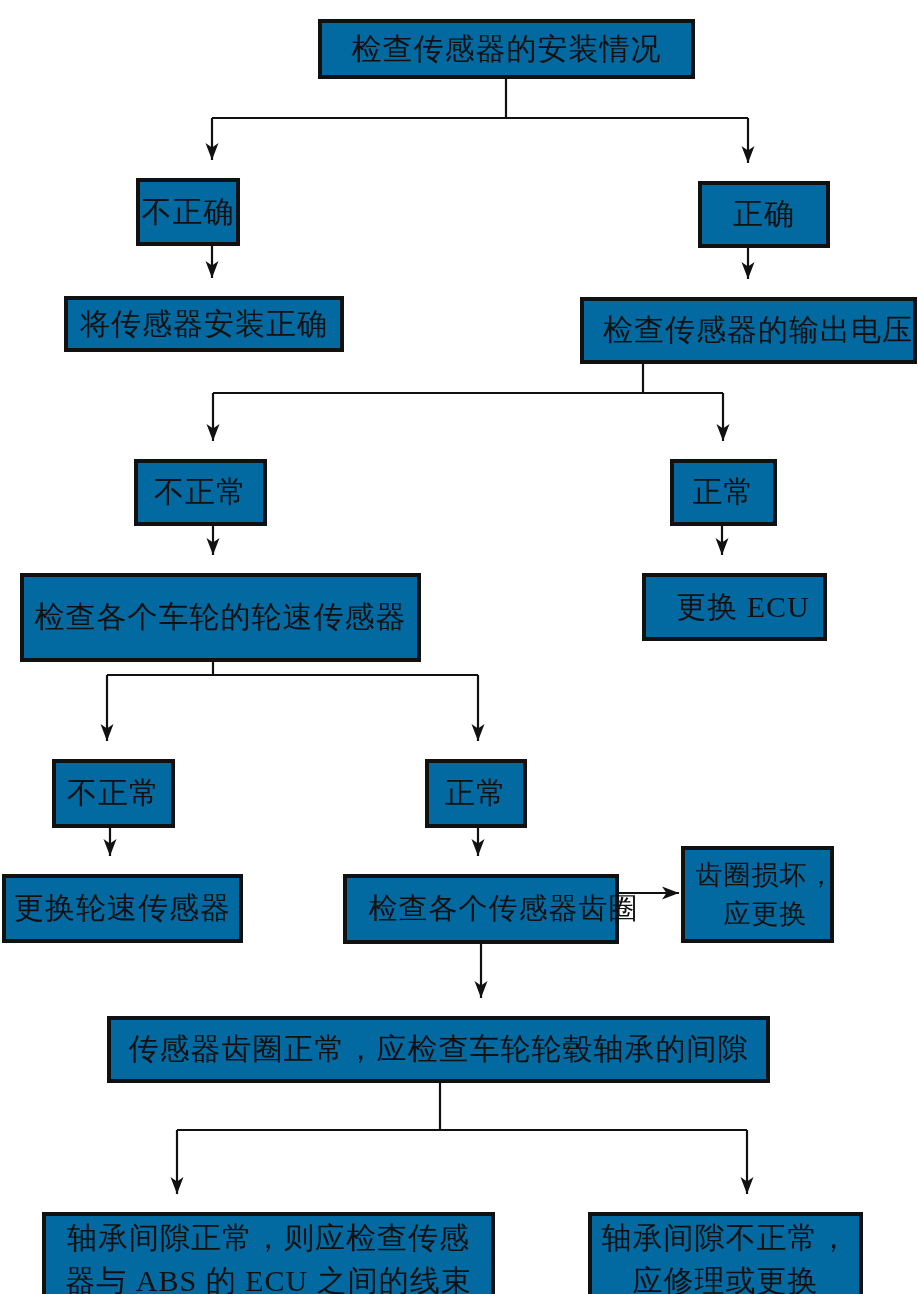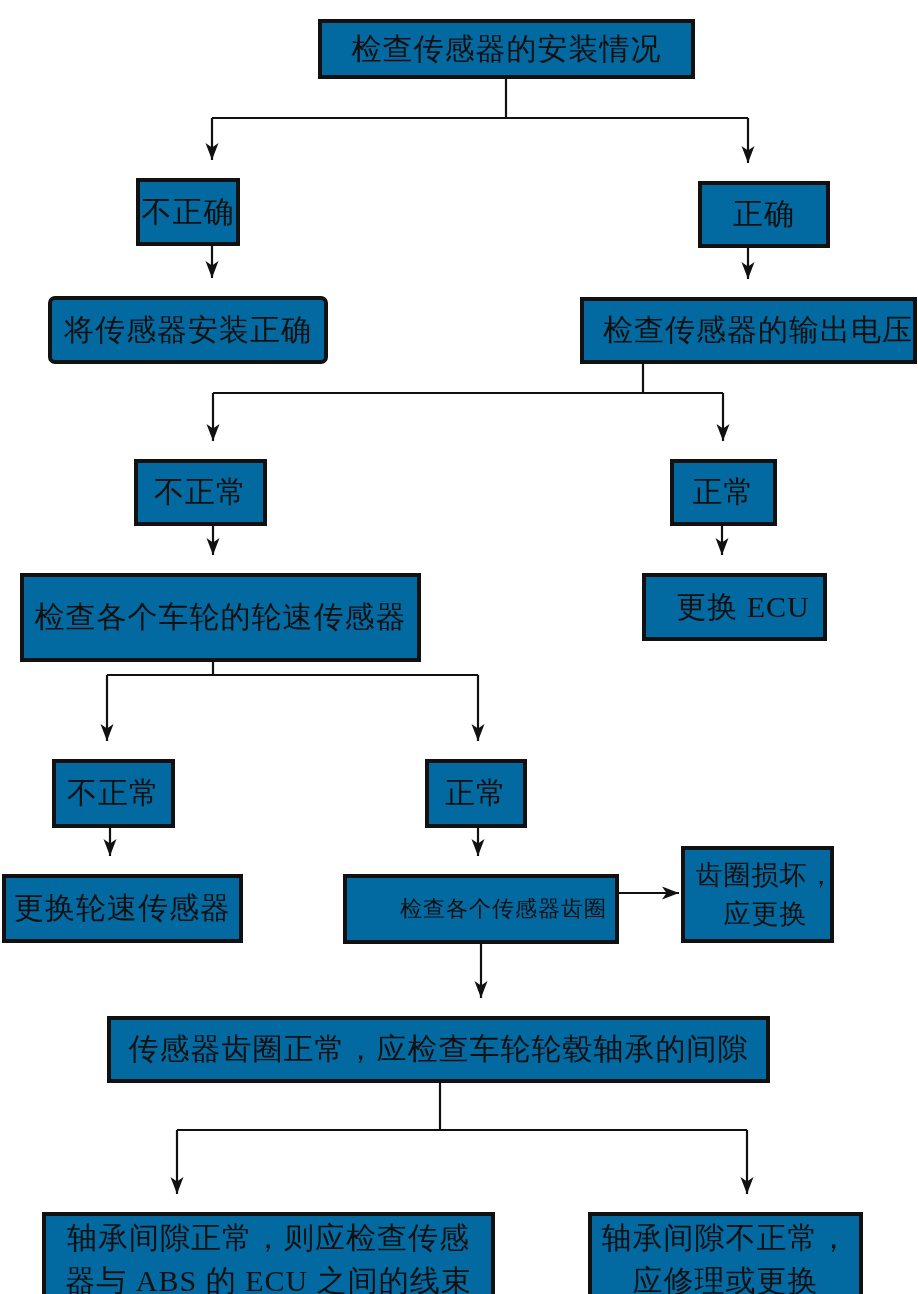--- a/index.html
+++ b/index.html
@@ -35,21 +35,21 @@
     justify-content: center;
     text-align: center;
     font-size: 30px;
     line-height: 1.42;
     white-space: nowrap;
     letter-spacing: 1px;
     margin-top: 16px;
   }
   .node .ln { display: block; }
   .fs-sm { font-size: 27px; padding-left: 16px; }
-  .fs-29 { font-size: 22px; padding-left: 45px; }
+  .fs-29 { font-size: 29px; padding-left: 45px; }
 </style>
 </head>
 <body>
 
 <div class="stage">
 
   <svg class="wires" width="918" height="1294" viewBox="0 0 918 1294" fill="none" stroke="#111111" stroke-width="2.2">
     <defs>
       <marker id="arr" markerWidth="20" markerHeight="16" refX="17" refY="7" orient="auto" markerUnits="userSpaceOnUse">
         <path d="M17,7 L0,0.5 L4.5,7 L0,13.5 Z" fill="#111111" stroke="none"></path>
@@ -106,21 +106,21 @@
   </div>
 
   <div class="node" style="left:136px; top:162px; width:104px; height:68px;">
     <span class="ln">不正确</span>
   </div>
 
   <div class="node" style="left:698px; top:165px; width:132px; height:67px;">
     <span class="ln">正确</span>
   </div>
 
-  <div class="node" style="left:48px; top:280px; width:280px; height:68px;border-radius:7px;">
+  <div class="node" style="left:64px; top:280px; width:280px; height:56px;">
     <span class="ln">将传感器安装正确</span>
   </div>
 
   <div class="node" style="left:580px; top:281px; width:337px; height:67px;align-items:flex-end;">
     <span class="ln">检查传感器的输出电压</span>
   </div>
 
   <div class="node" style="left:134px; top:443px; width:133px; height:67px;">
     <span class="ln">不正常</span>
   </div>

